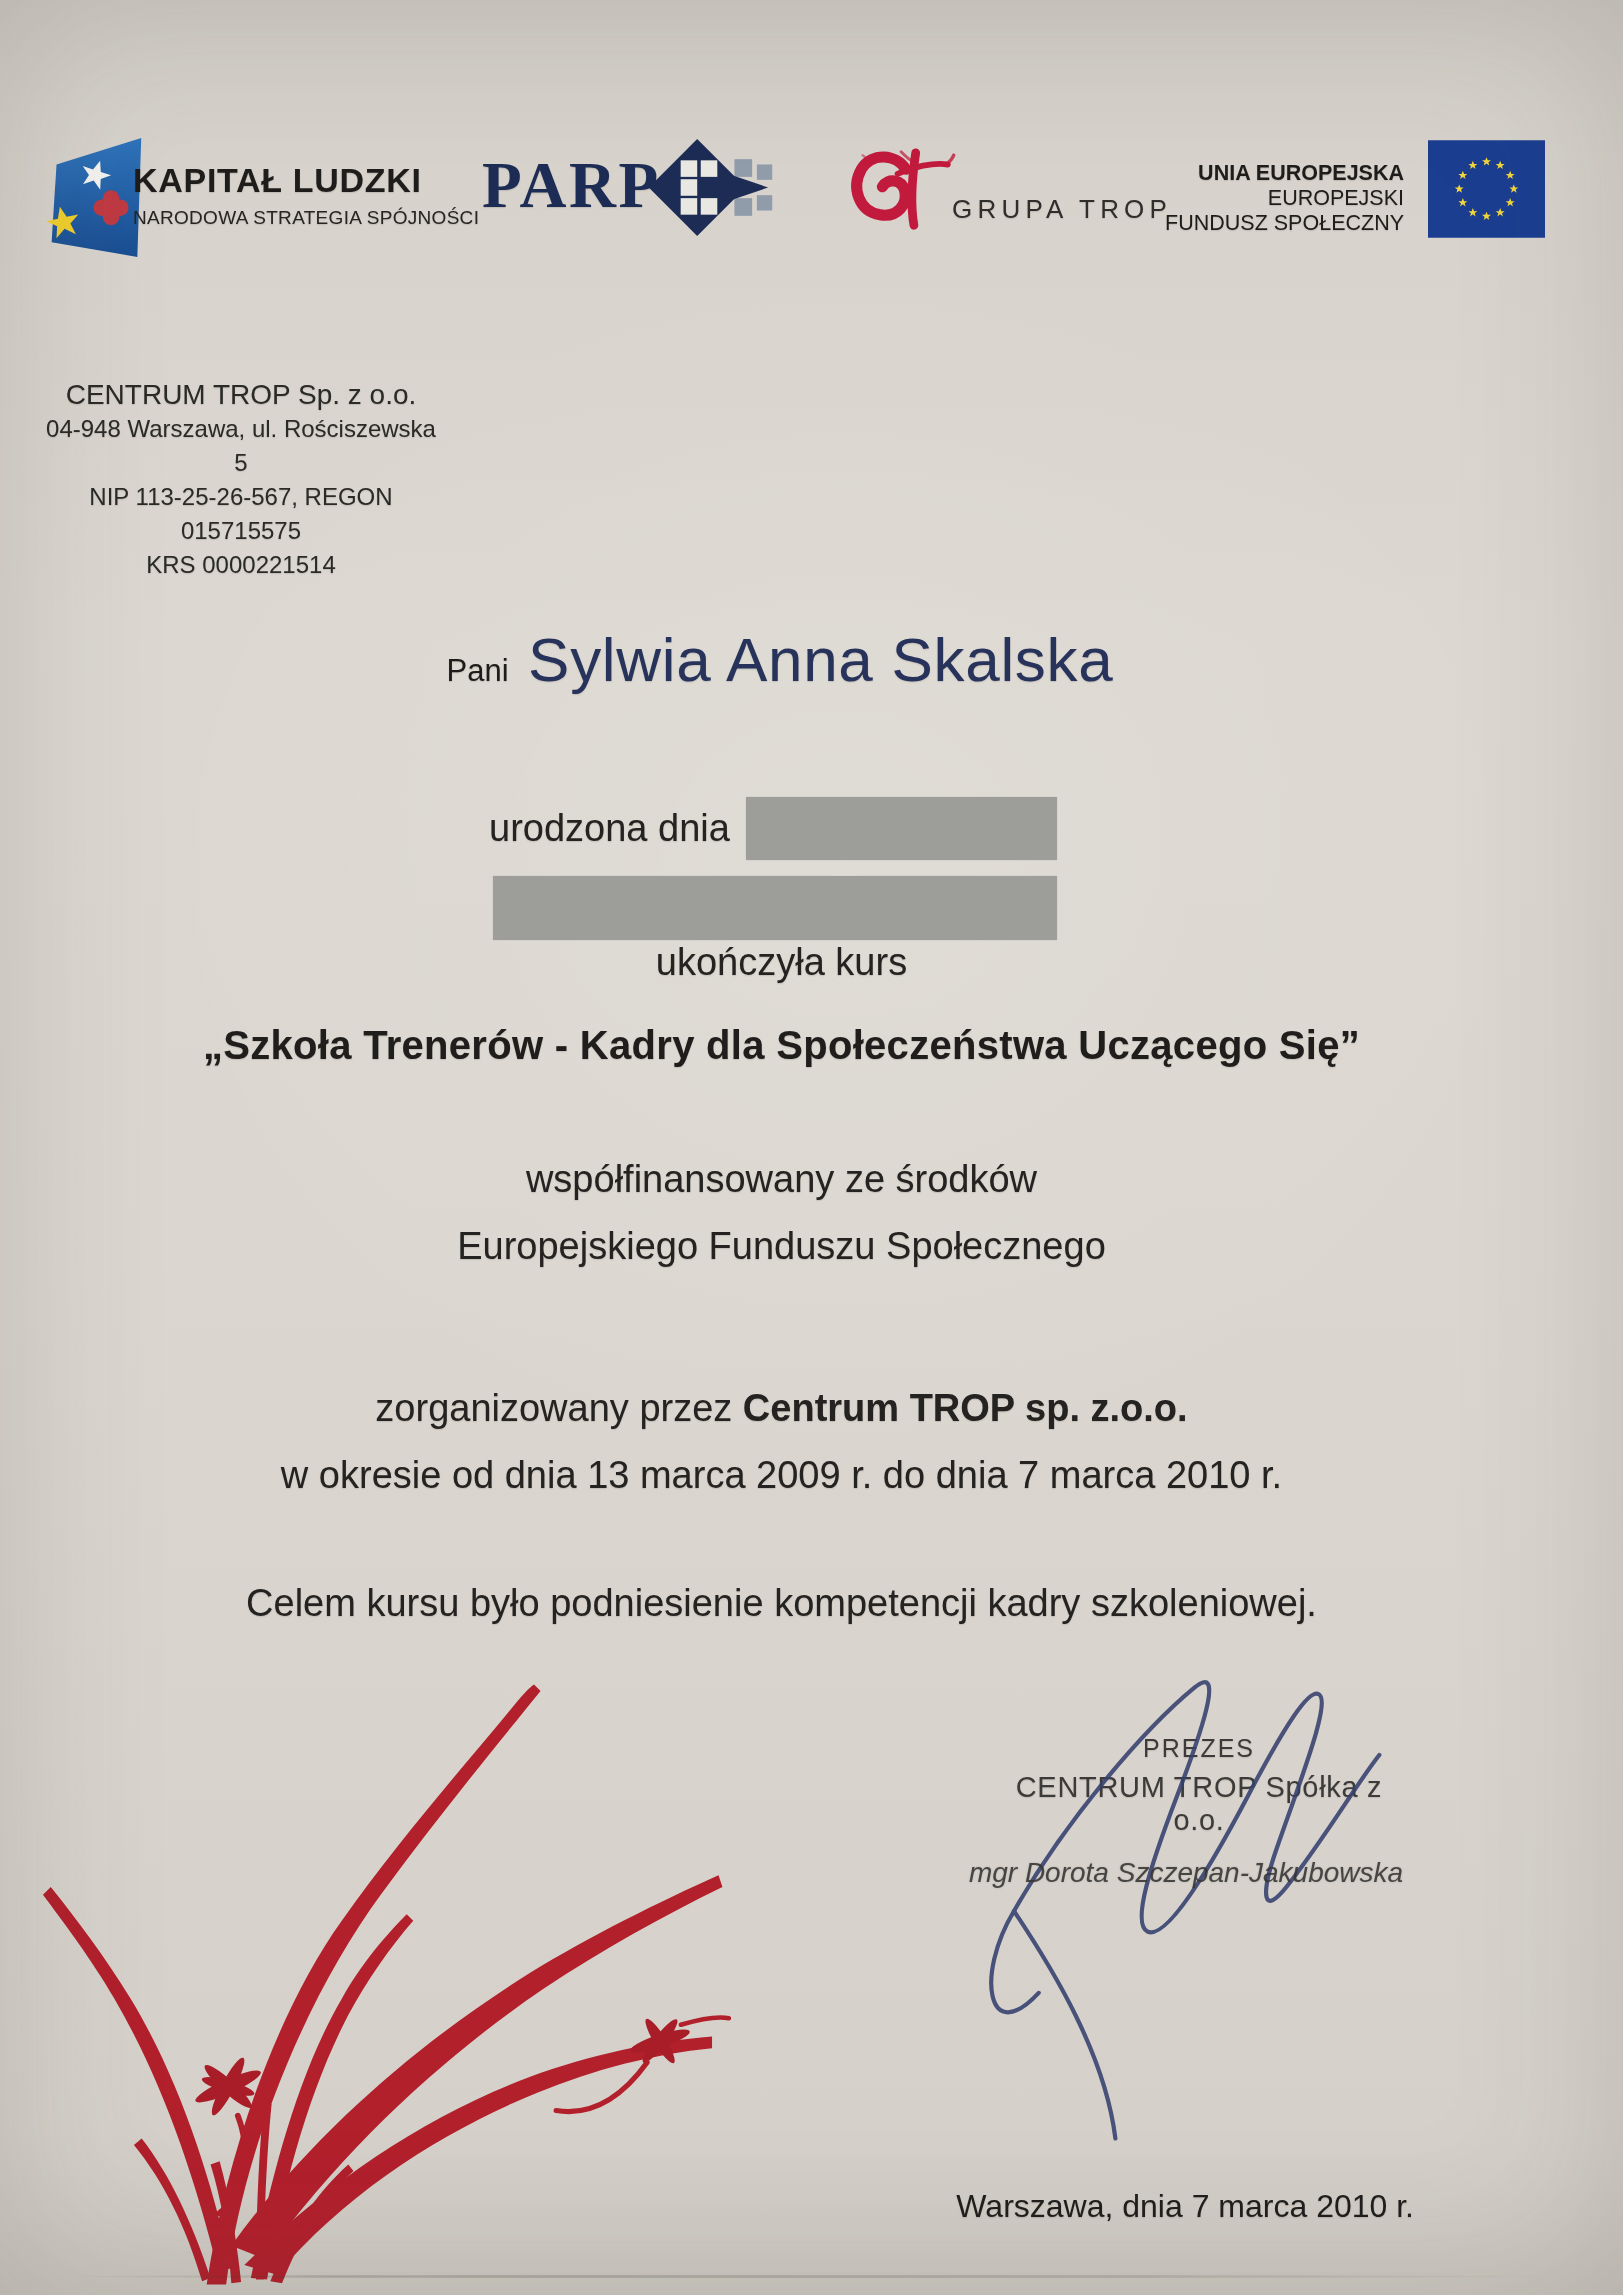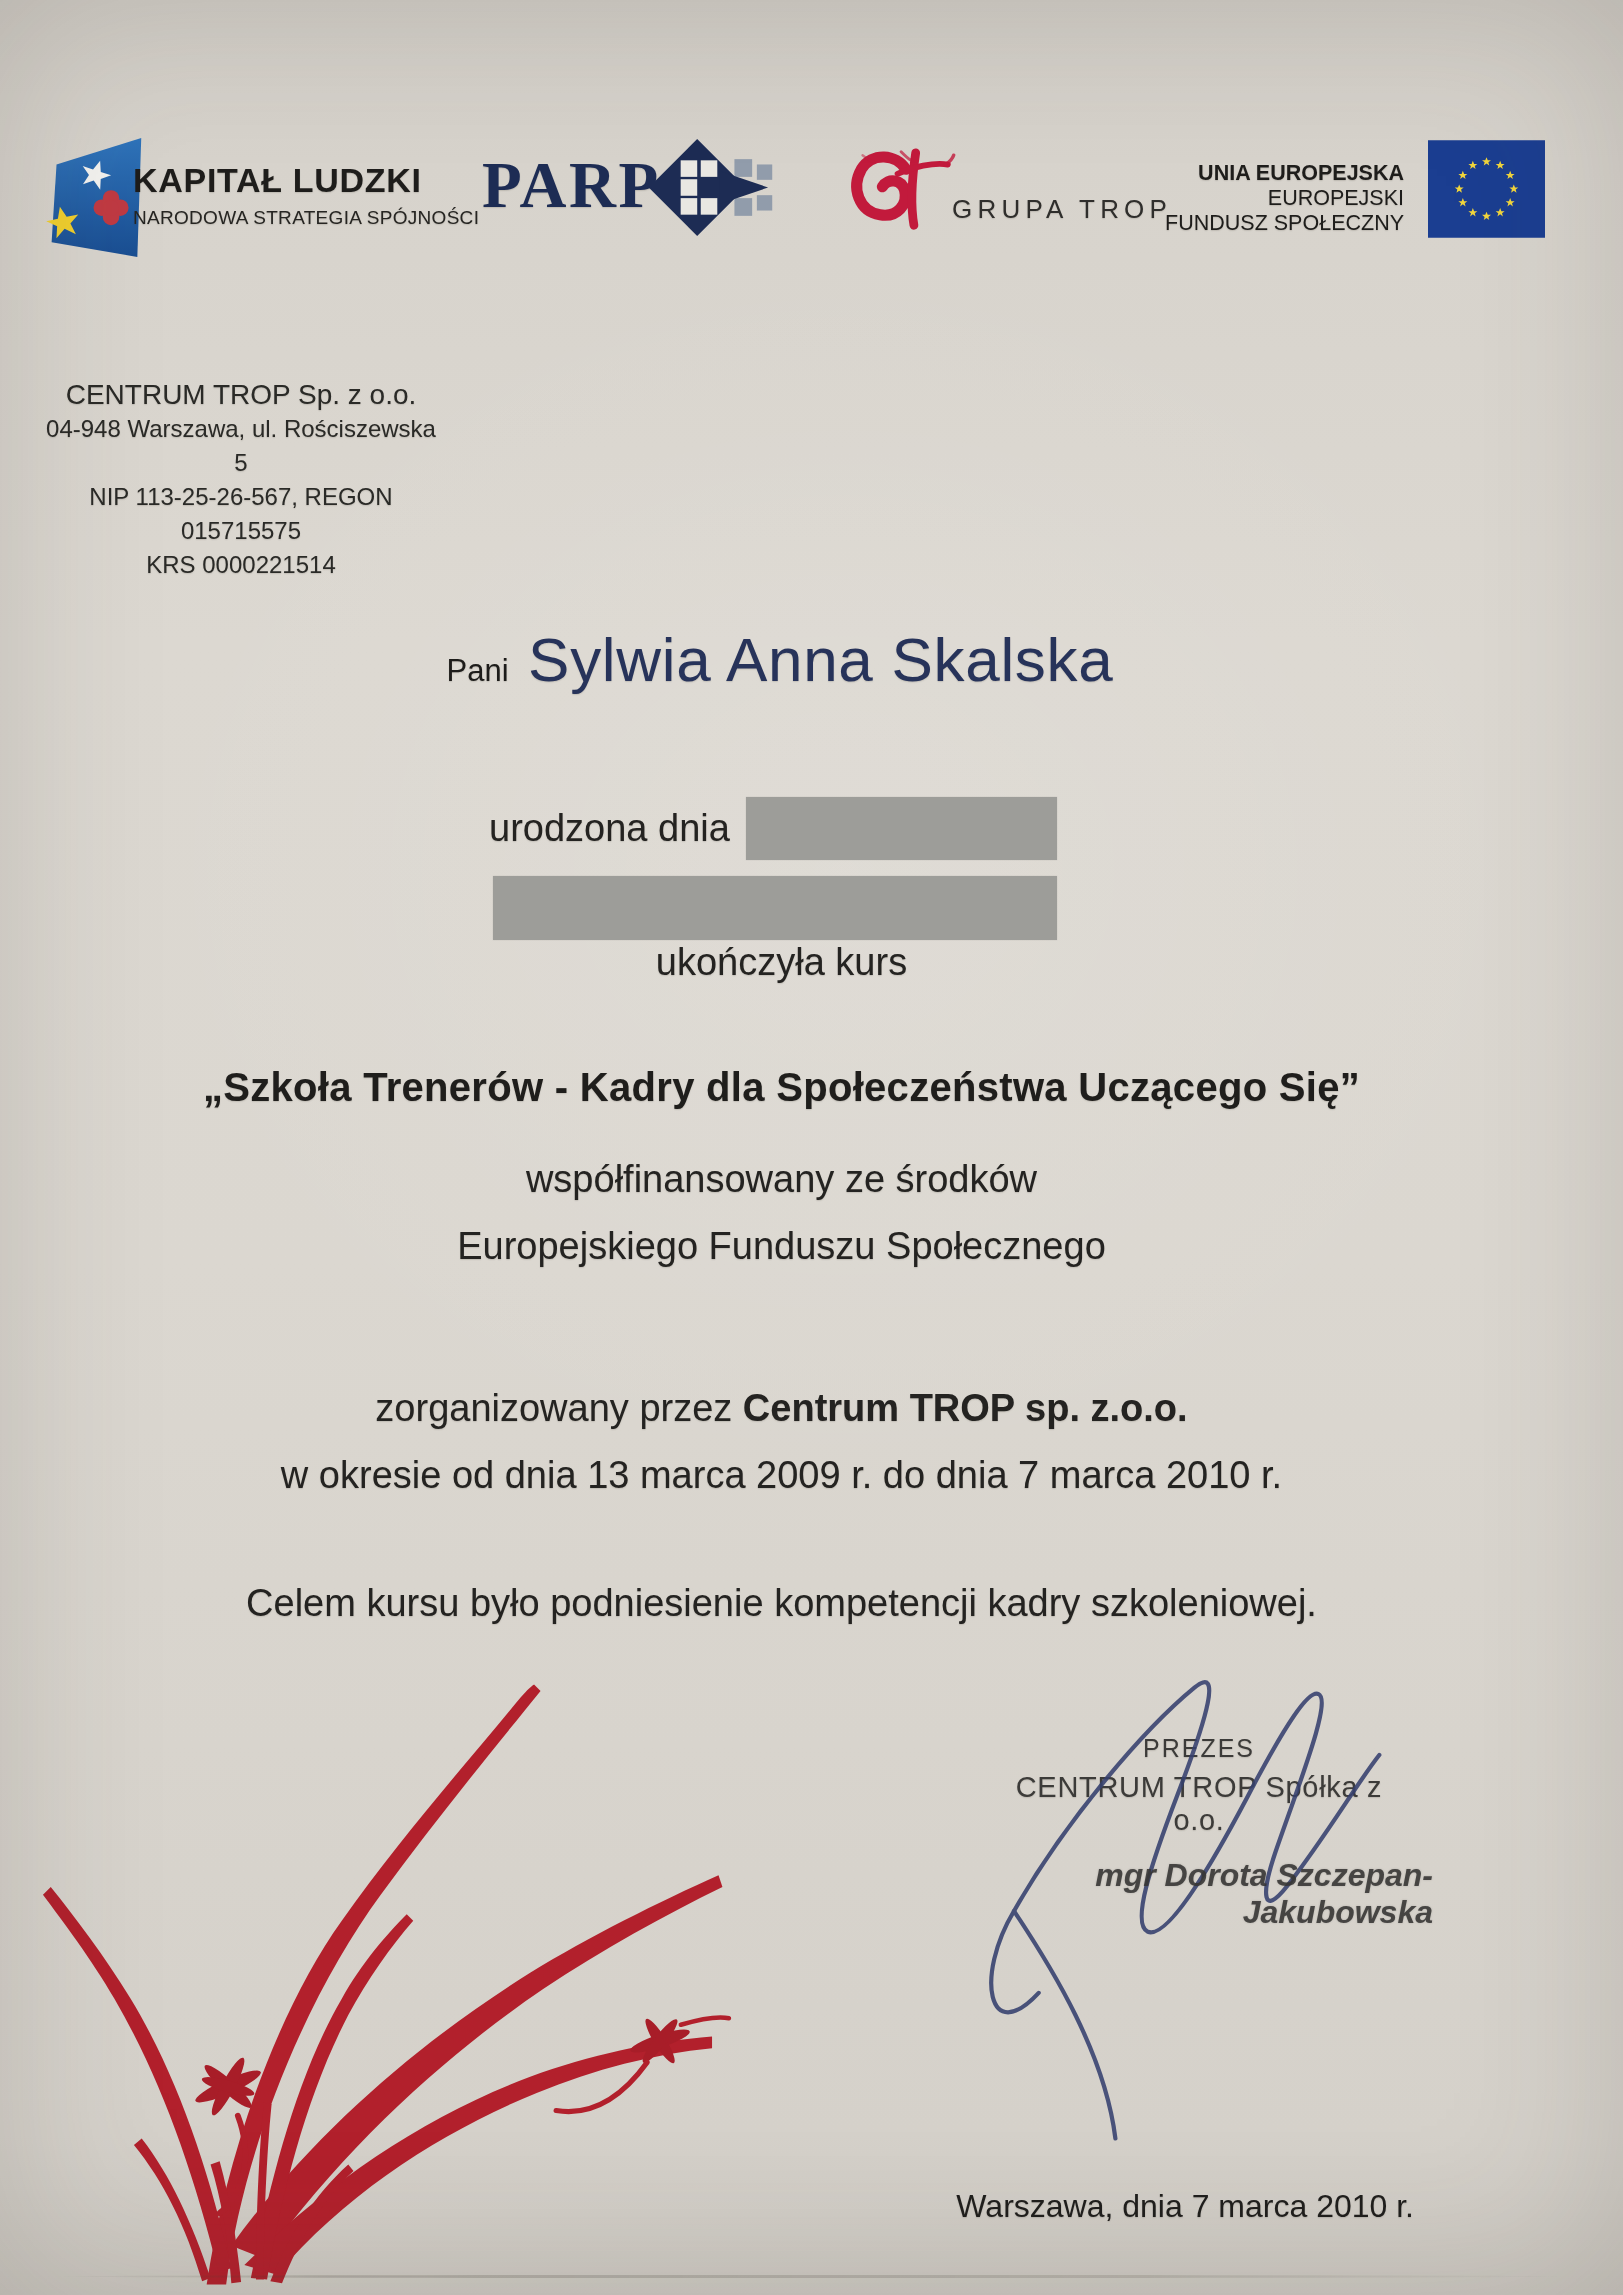--- a/index.html
+++ b/index.html
@@ -41,22 +41,22 @@
   .born-label{left:489px;top:807px;font-size:38px;color:#242321;}
   .redact{background:#9d9d99;box-shadow:0 0 1.3px rgba(0,0,0,.15);}
   .r1{left:746px;top:797px;width:311px;height:63px;}
   .r2{left:493px;top:876px;width:564px;height:64px;}
   .course{font-weight:bold;font-size:40px;letter-spacing:0.3px;color:#1f1e1c;}
   .orgbold{font-weight:bold;}
   
   .sig-block{left:1004px;top:1734px;width:390px;text-align:center;color:#3c3b39;}
   .sig-role{font-size:25px;letter-spacing:2px;}
   .sig-co{font-size:29px;margin-top:7.8px;letter-spacing:0.7px;}
-  .signer{left:939px;top:1857px;width:494px;text-align:right;font-size:32px;
-    font-style:italic;font-weight:bold;color:rgba(55,54,52,.88);
+  .signer{left:939px;top:1857px;width:494px;text-align:center;font-size:28px;
+    font-style:italic;font-weight:normal;color:rgba(55,54,52,.88);
     text-shadow:0 0 2px rgba(55,54,52,.25);}
   
   .footer{left:780px;top:2084px;width:634px;text-align:right;font-size:32px;
     color:#1f1e1c;line-height:49px;white-space:pre-wrap;}
   .crease{left:59px;top:2275px;width:1508px;height:3.3px;border-radius:50%;
     background:linear-gradient(90deg,rgba(70,64,56,0),rgba(70,64,56,.22) 18%,rgba(70,64,56,.16) 72%,rgba(70,64,56,0));
     filter:blur(0.7px);}
 </style>
 </head>
 <body>
@@ -152,21 +152,21 @@
 
   <div class="abs name-row">
     <span class="pani soft">Pani</span><span class="big-name soft">Sylwia Anna Skalska</span>
   </div>
 
   <div class="abs born-label soft">urodzona dnia</div>
   <div class="abs redact r1"></div>
   <div class="abs redact r2"></div>
   <div class="abs bodyline soft" style="top:941px;">ukończyła kurs</div>
 
-  <div class="abs bodyline course soft" style="top:1065px;">„Szkoła Trenerów - Kadry dla Społeczeństwa Uczącego Się”</div>
+  <div class="abs bodyline course soft" style="top:1023px;">„Szkoła Trenerów - Kadry dla Społeczeństwa Uczącego Się”</div>
   <div class="abs bodyline soft" style="top:1158px;">współfinansowany ze środków</div>
   <div class="abs bodyline soft" style="top:1225px;">Europejskiego Funduszu Społecznego</div>
   <div class="abs bodyline soft" style="top:1387px;"><span>zorganizowany przez </span><span class="orgbold">Centrum TROP sp. z.o.o.</span></div>
   <div class="abs bodyline soft" style="top:1454px;">w okresie od dnia 13 marca 2009 r. do dnia 7 marca 2010 r.</div>
   <div class="abs bodyline soft" style="top:1582px;">Celem kursu było podniesienie kompetencji kadry szkoleniowej.</div>
 
   <svg class="abs" style="left:36px;top:1661px;" width="696" height="634" viewBox="0 0 1070 976">
     <g fill="#b2202c">
       <path d="M262 960 C292 760 370 540 470 400 C560 272 660 160 742 60 C752 48 760 40 766 36 L776 46 C700 140 610 250 530 360 C420 510 320 740 292 960 Z"></path>
       <path d="M300 900 C430 720 600 580 760 480 C850 425 960 370 1050 330 L1056 348 C970 390 870 445 780 505 C640 600 480 740 350 920 Z"></path>

